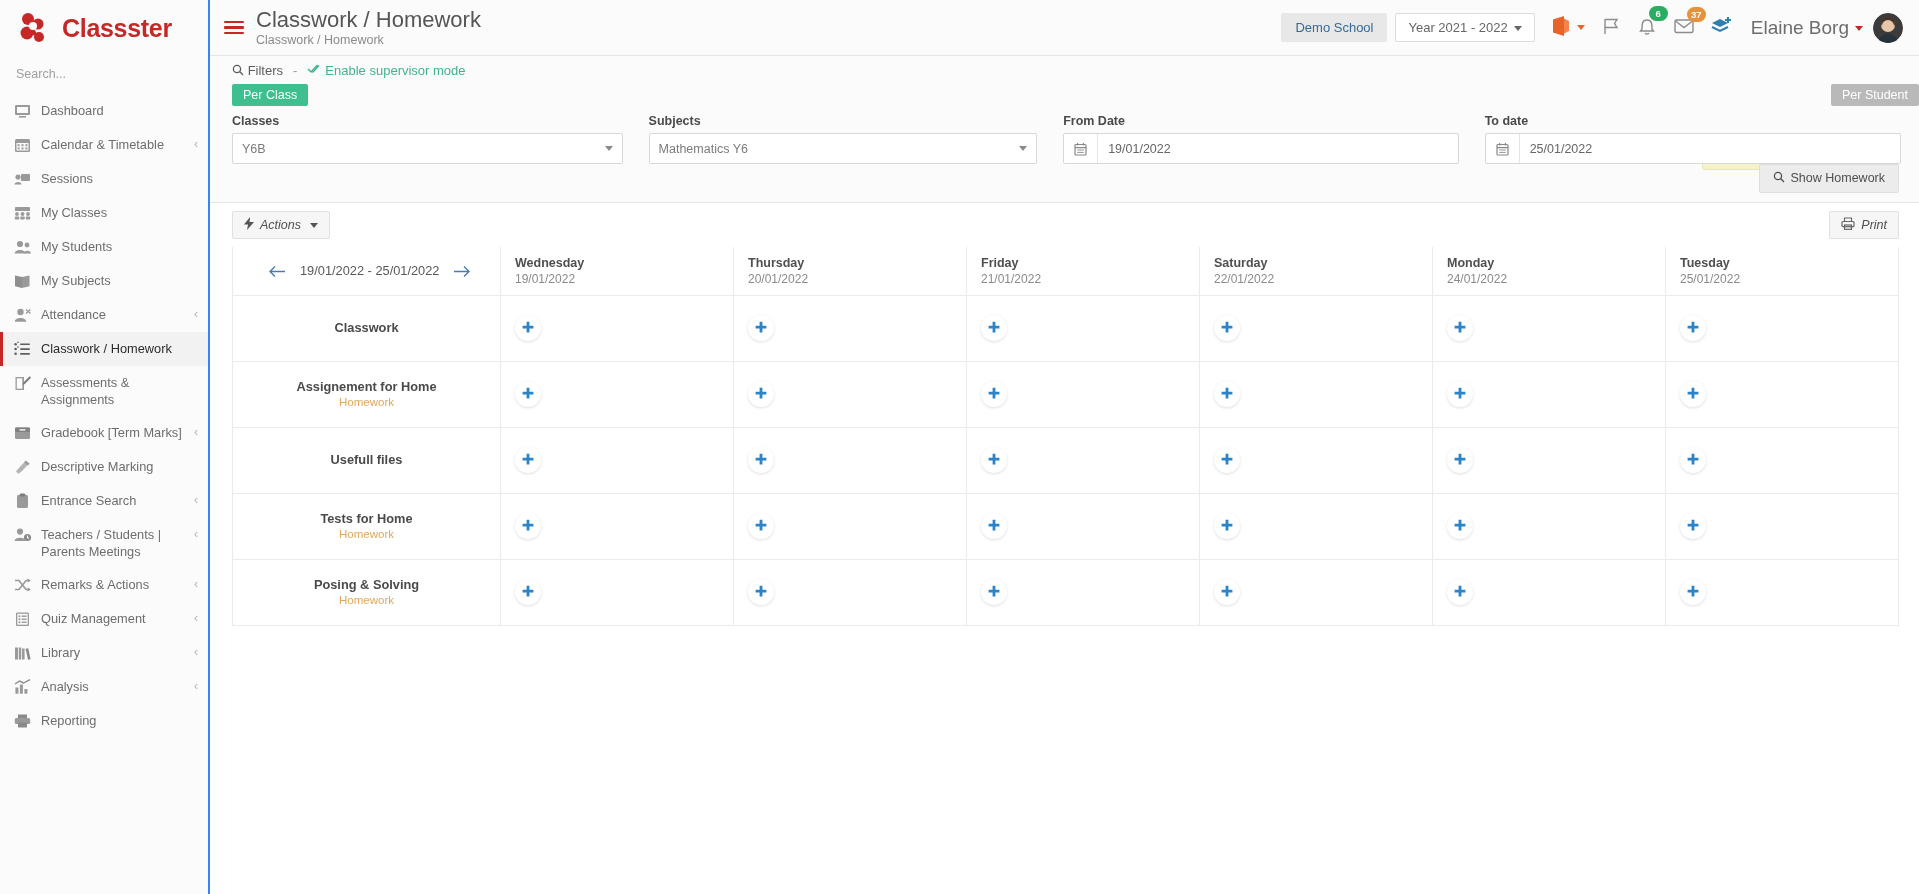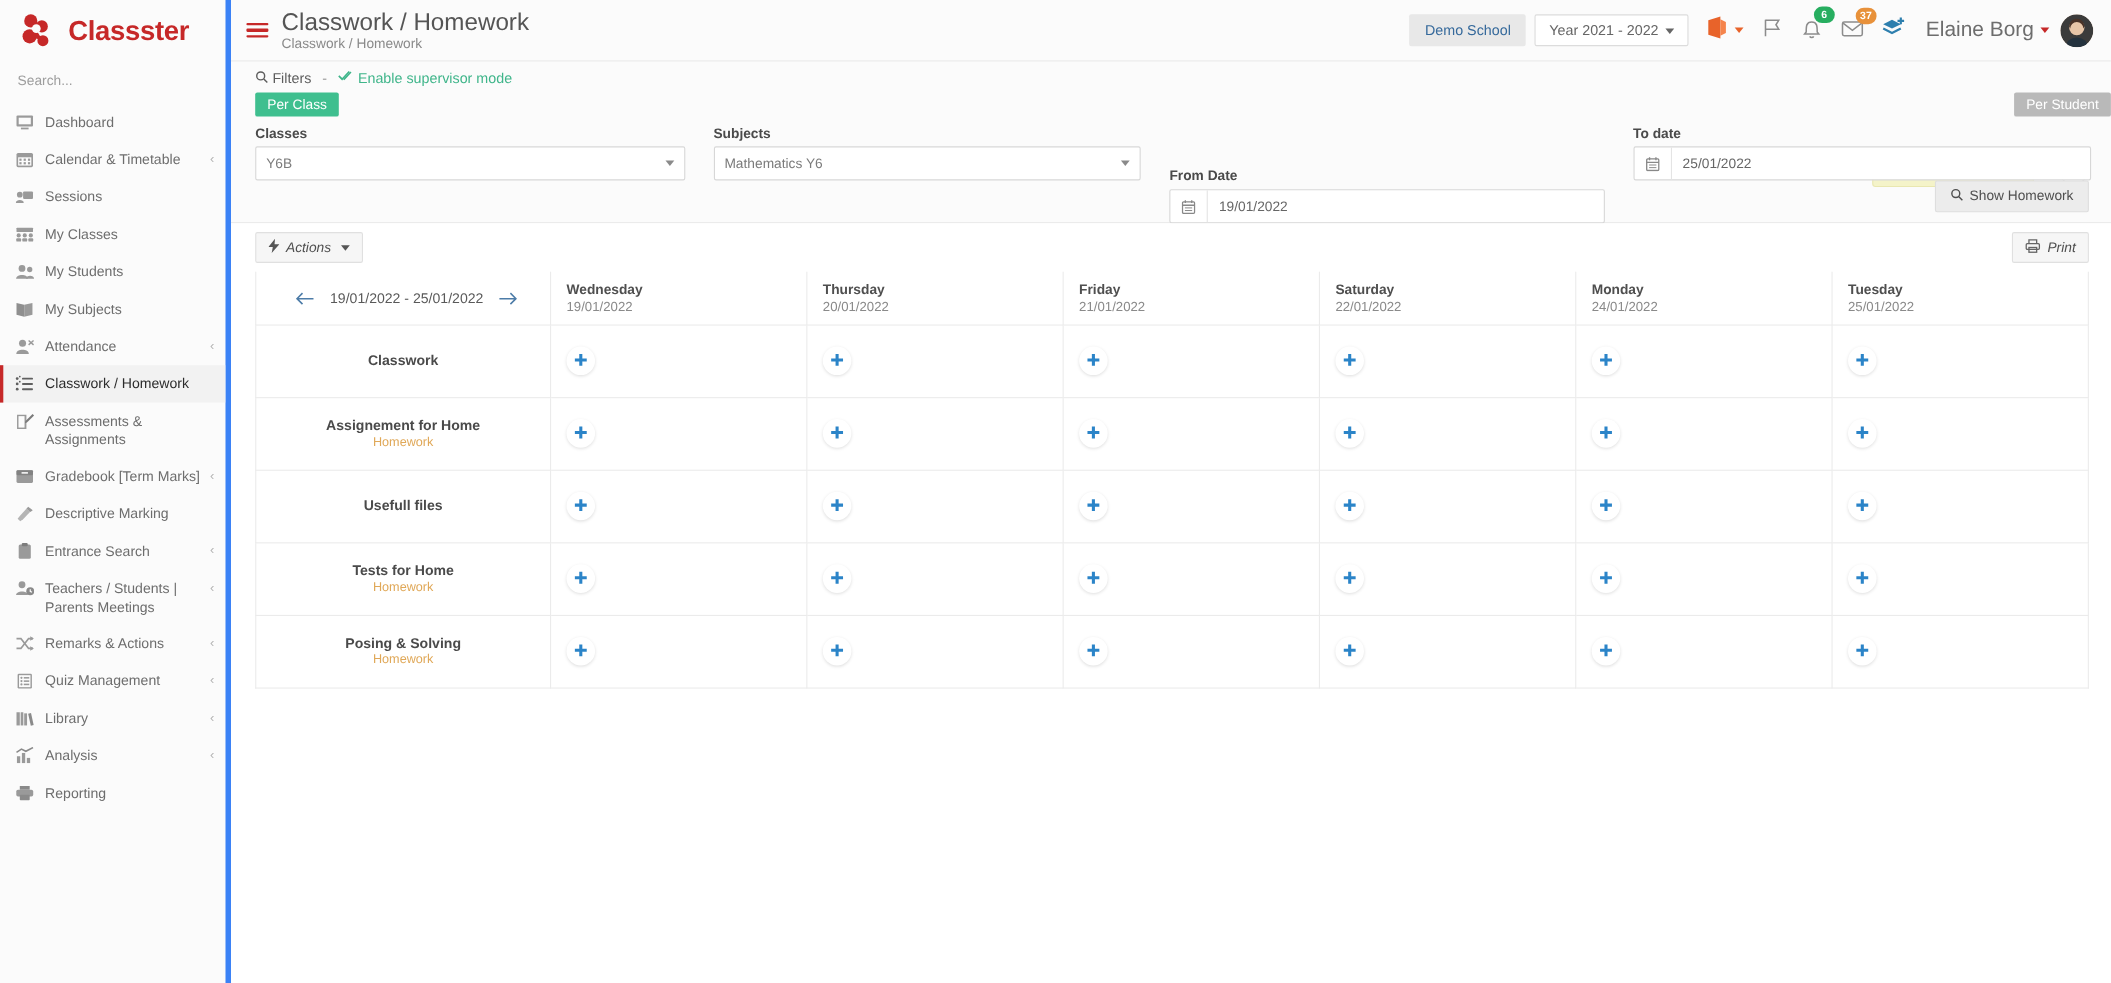--- a/index.html
+++ b/index.html
@@ -8,21 +8,21 @@
     font-family: "Liberation Sans", sans-serif;
     background: #ffffff; overflow: hidden;
     -webkit-font-smoothing: antialiased;
   }
 
   
   #sidebar {
     position: absolute; left: 0; top: 0;
     width: 210px; height: 894px;
     background: #fbfbfb;
-    border-right: 5px solid #3b82f6;
+    border-right: 2px solid #3b82f6;
     overflow: hidden;
   }
   .brand {
     height: 56px; display: flex; align-items: center;
     padding-left: 16px; gap: 12px;
   }
   .brand-logo { width: 34px; height: 34px; flex: 0 0 34px; }
   .brand-name {
     color: #c62828; font-size: 25px; font-weight: bold;
     letter-spacing: -0.3px;
@@ -156,21 +156,21 @@
     cursor: pointer;
   }
 
   .fields-row {
     position: absolute; left: 0; top: 58px; right: 0;
     display: flex; padding: 0 18px 0 22px;
   }
   .field-col { padding-right: 26px; }
   .field-col.classes { width: 420px; }
   .field-col.subjects { width: 418px; }
-  .field-col.fromdate { width: 425px; margin-top: 39px; }
+  .field-col.fromdate { width: 425px; }
   .field-col.todate { width: 420px; padding-right: 0; }
   .field-label {
     font-size: 12.5px; color: #4a4a4a; font-weight: bold;
     margin-bottom: 5px;
   }
   .sel-box {
     height: 31px; border: 1px solid #d7d7d7; background: #fff;
     border-radius: 2px; display: flex; align-items: center;
     padding: 0 9px; font-size: 12.5px; color: #7b7b7b;
     cursor: pointer; position: relative;

